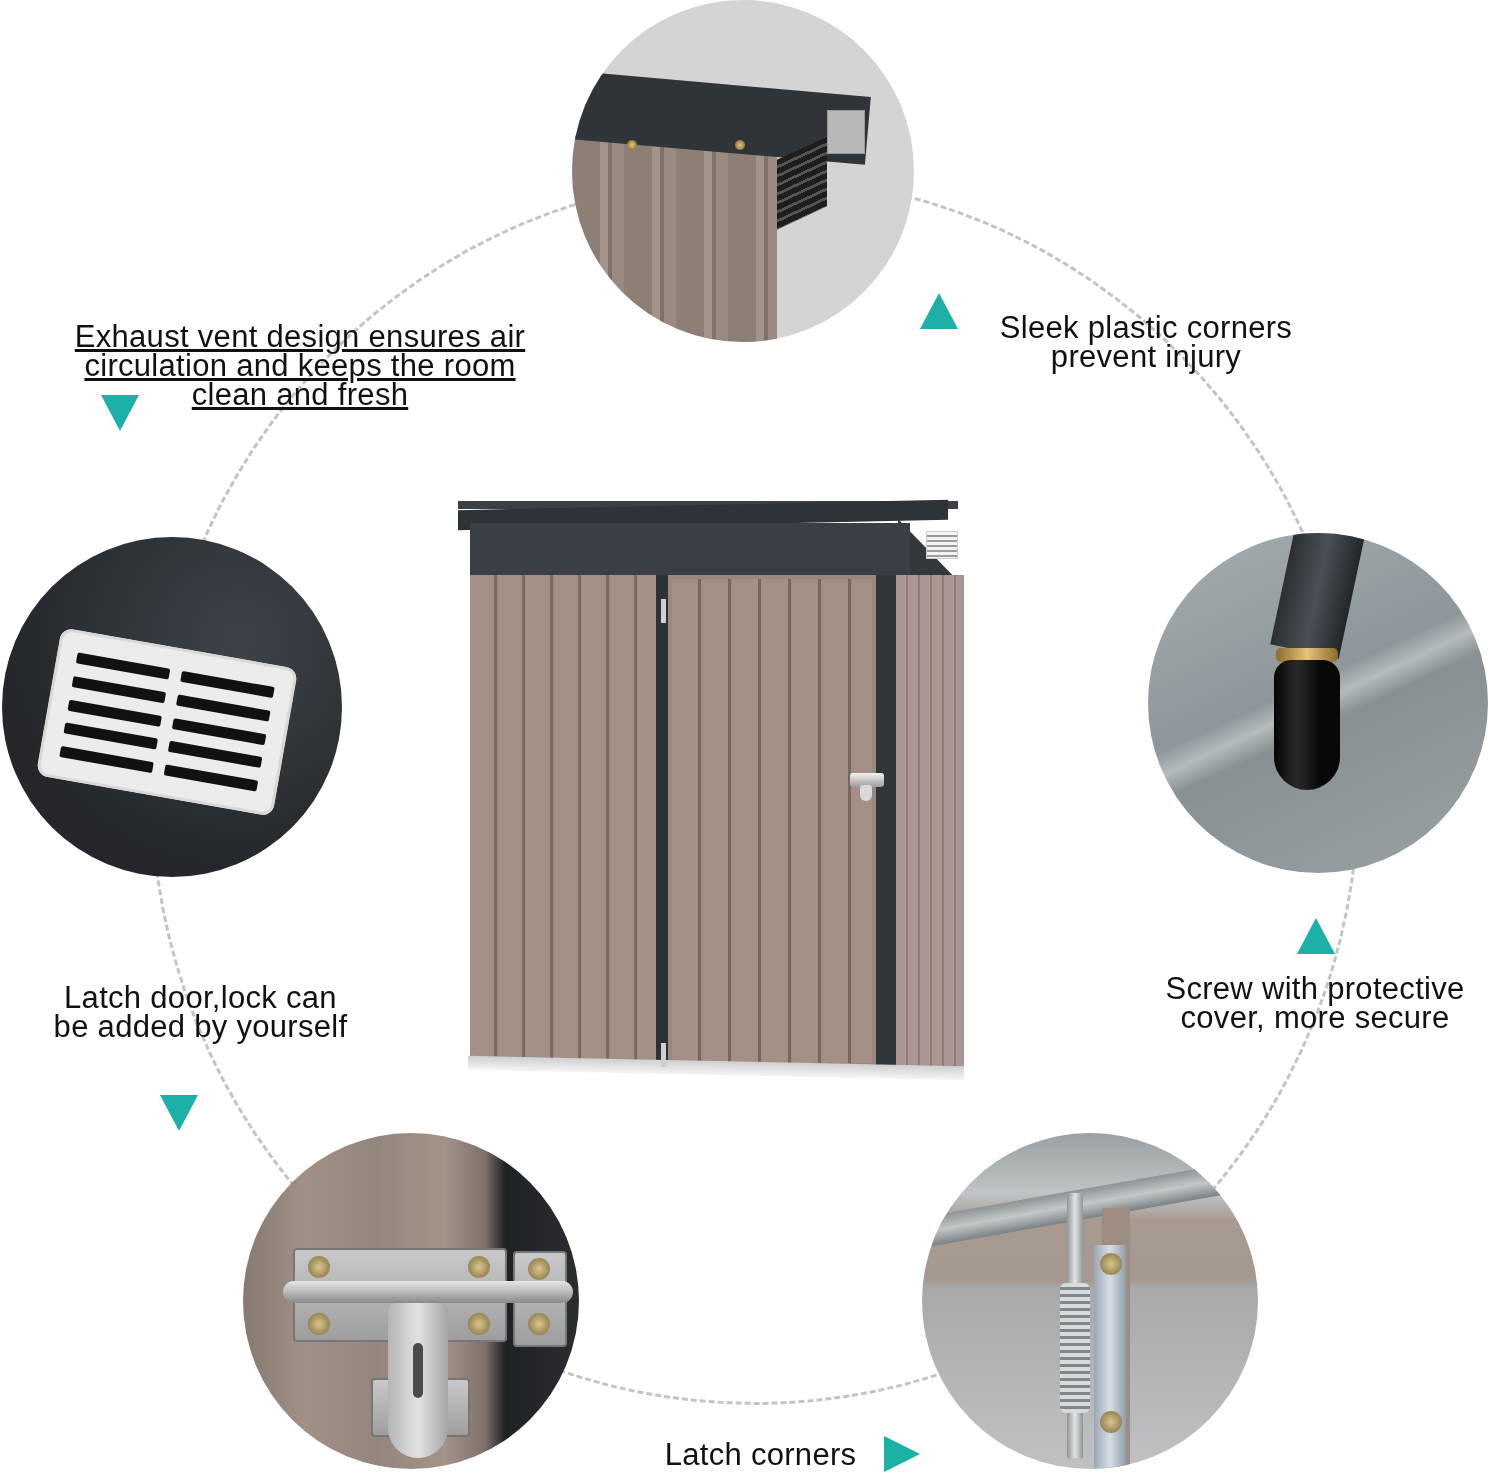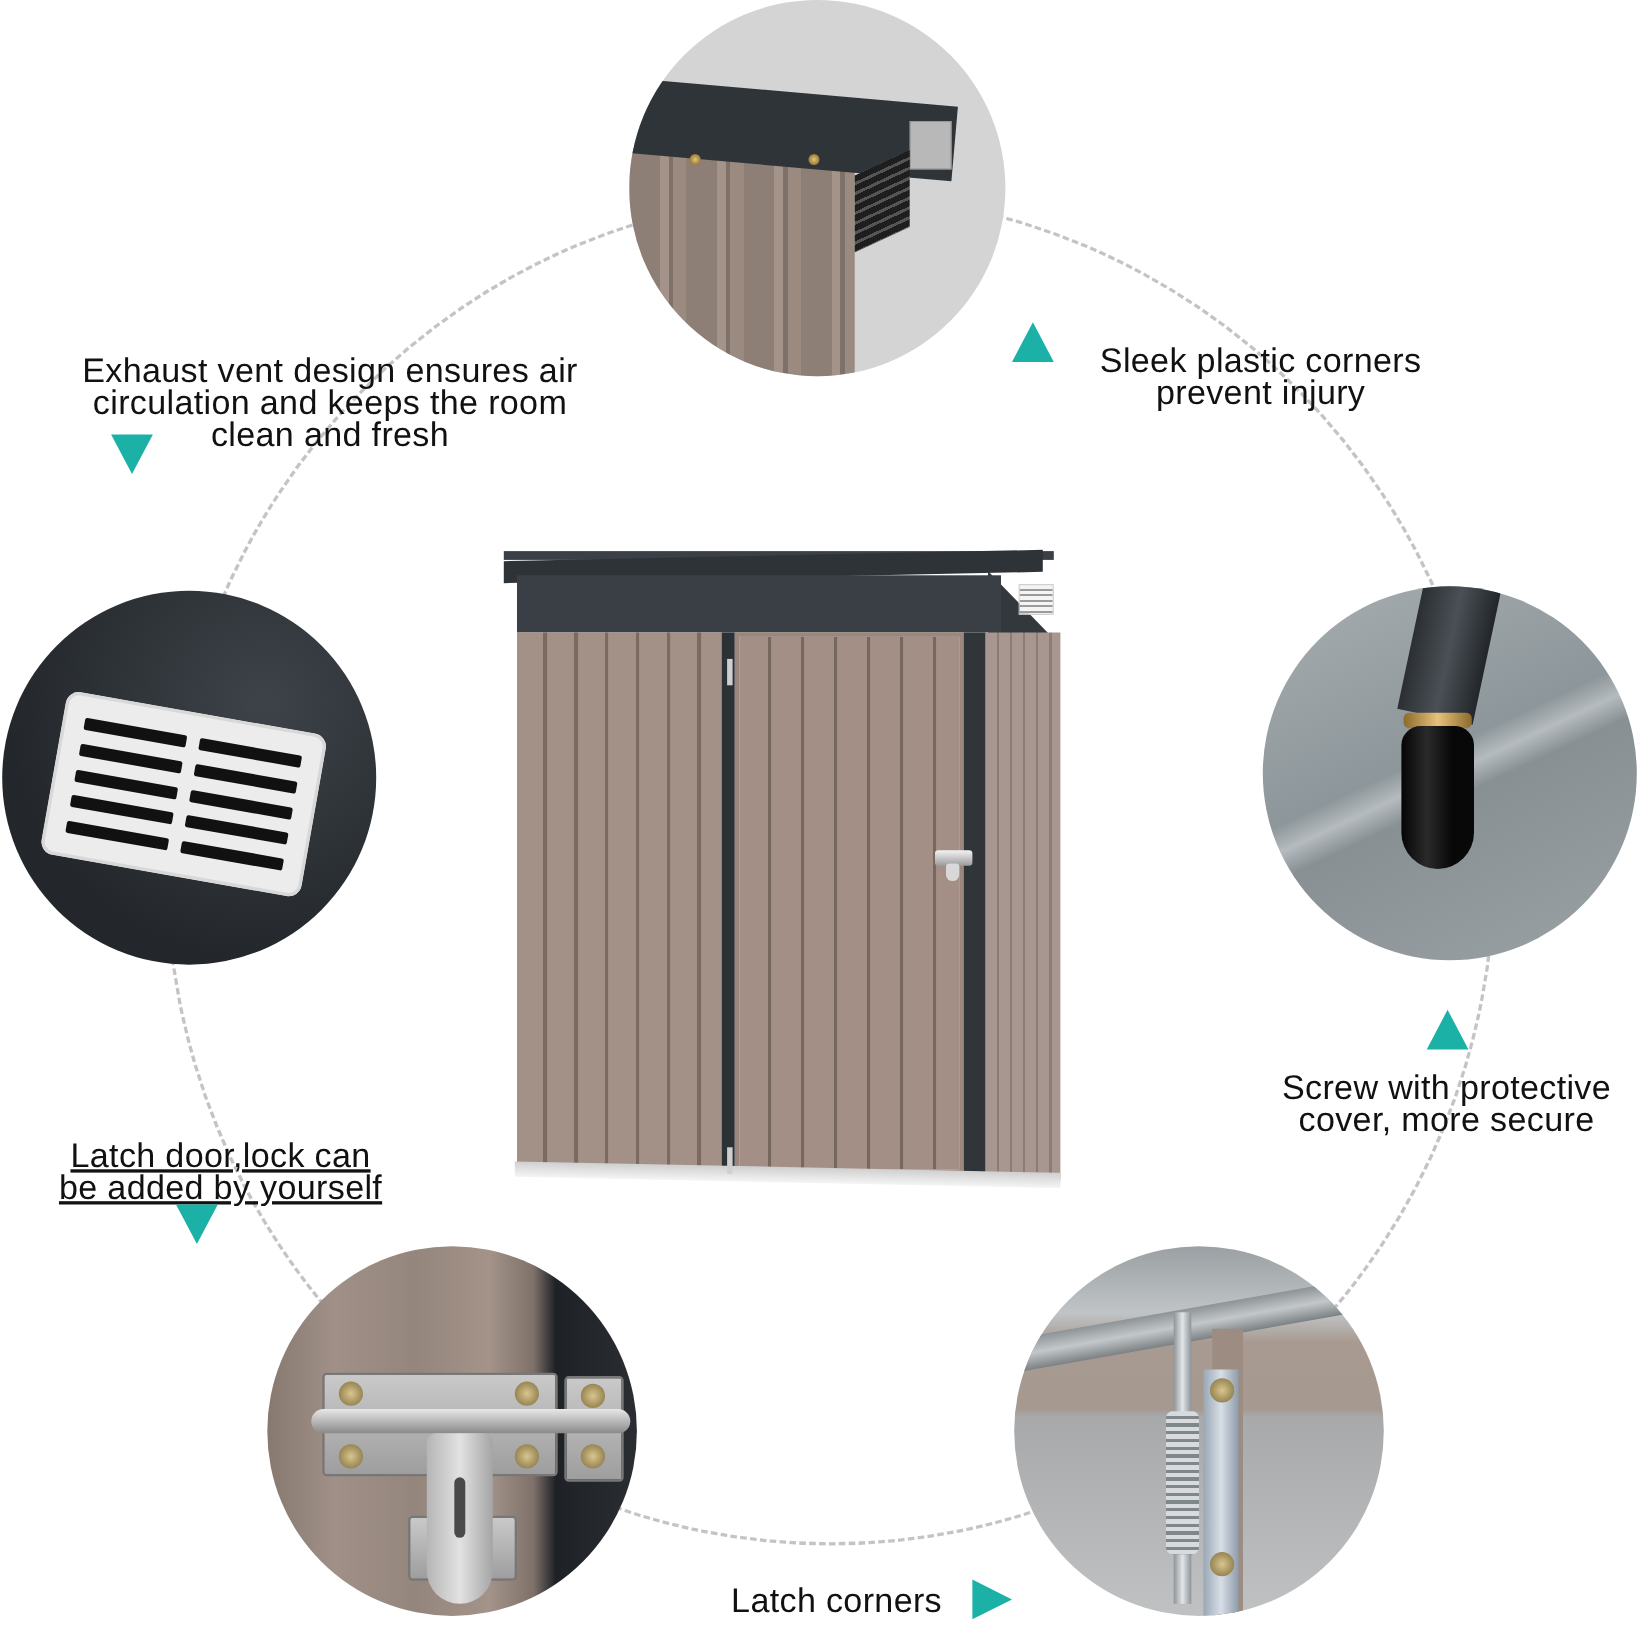--- a/index.html
+++ b/index.html
@@ -146,31 +146,31 @@
   <div class="shed-door"></div>
   <div class="shed-post-r"></div>
   <div class="shed-side"></div>
   <div class="shed-base"></div>
   <div class="hinge" style="left:203px;top:102px;"></div>
   <div class="hinge" style="left:203px;top:546px;"></div>
   <div class="shed-hasp"></div>
   <div class="shed-lock"></div>
 </div>
 
-<div class="caption" style="left:30px;top:322px;width:540px;">Exhaust vent design ensures air
+<div class="caption" style="left:30px;top:322px;width:540px;text-decoration:underline;">Exhaust vent design ensures air
 circulation and keeps the room
 clean and fresh</div>
 <div class="tri tri-down" style="left:101px;top:395px;"></div>
 
 <div class="tri tri-up" style="left:920px;top:293px;"></div>
 <div class="caption" style="left:966px;top:313px;width:360px;text-align:center;">Sleek plastic corners
 prevent injury</div>
 
 <div class="tri tri-up" style="left:1297px;top:918px;"></div>
 <div class="caption" style="left:1125px;top:974px;width:380px;">Screw with protective
 cover, more secure</div>
 
-<div class="caption" style="left:18px;top:1036px;width:365px;text-decoration:underline;">Latch door,lock can
+<div class="caption" style="left:18px;top:983px;width:365px;">Latch door,lock can
 be added by yourself</div>
 <div class="tri tri-down" style="left:160px;top:1095px;"></div>
 
 <div class="caption" style="left:648px;top:1440px;width:225px;">Latch corners</div>
 <div class="tri tri-right" style="left:884px;top:1436px;"></div>
 
 </body></html>

